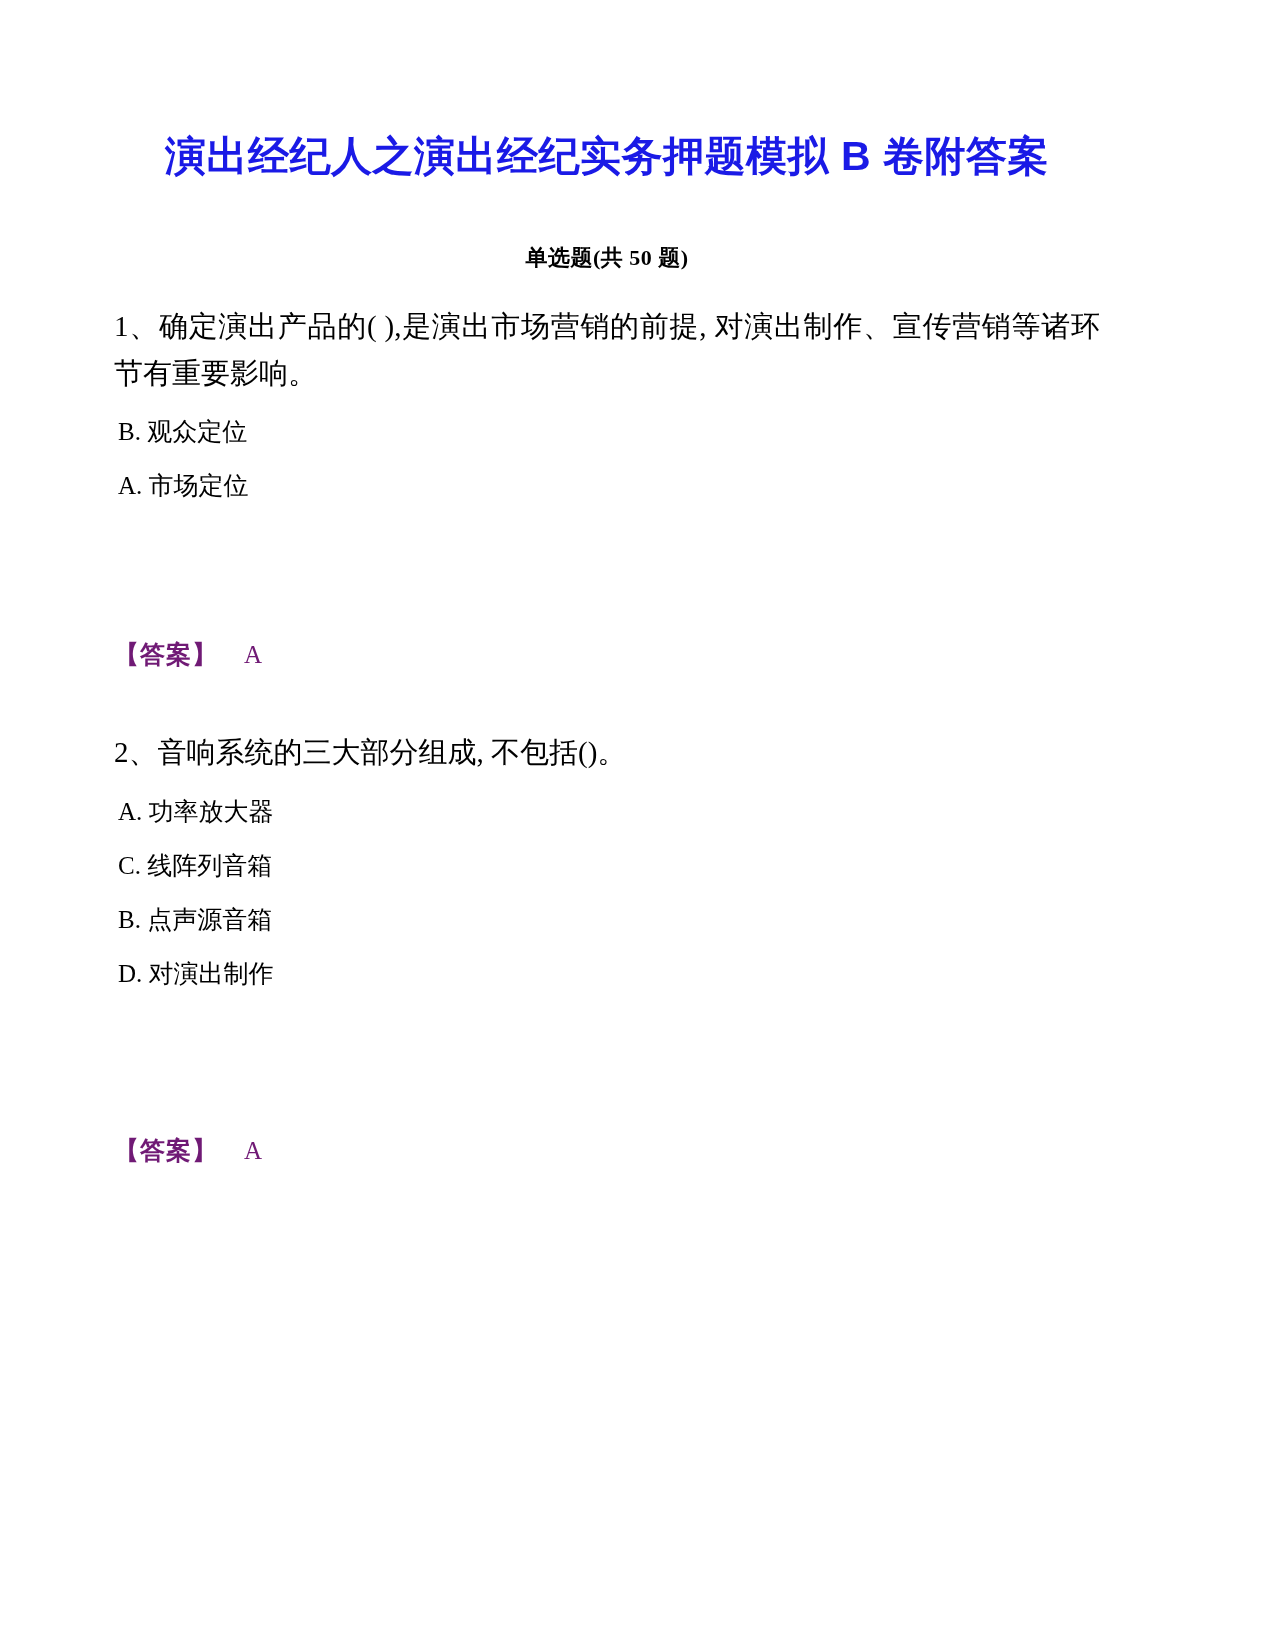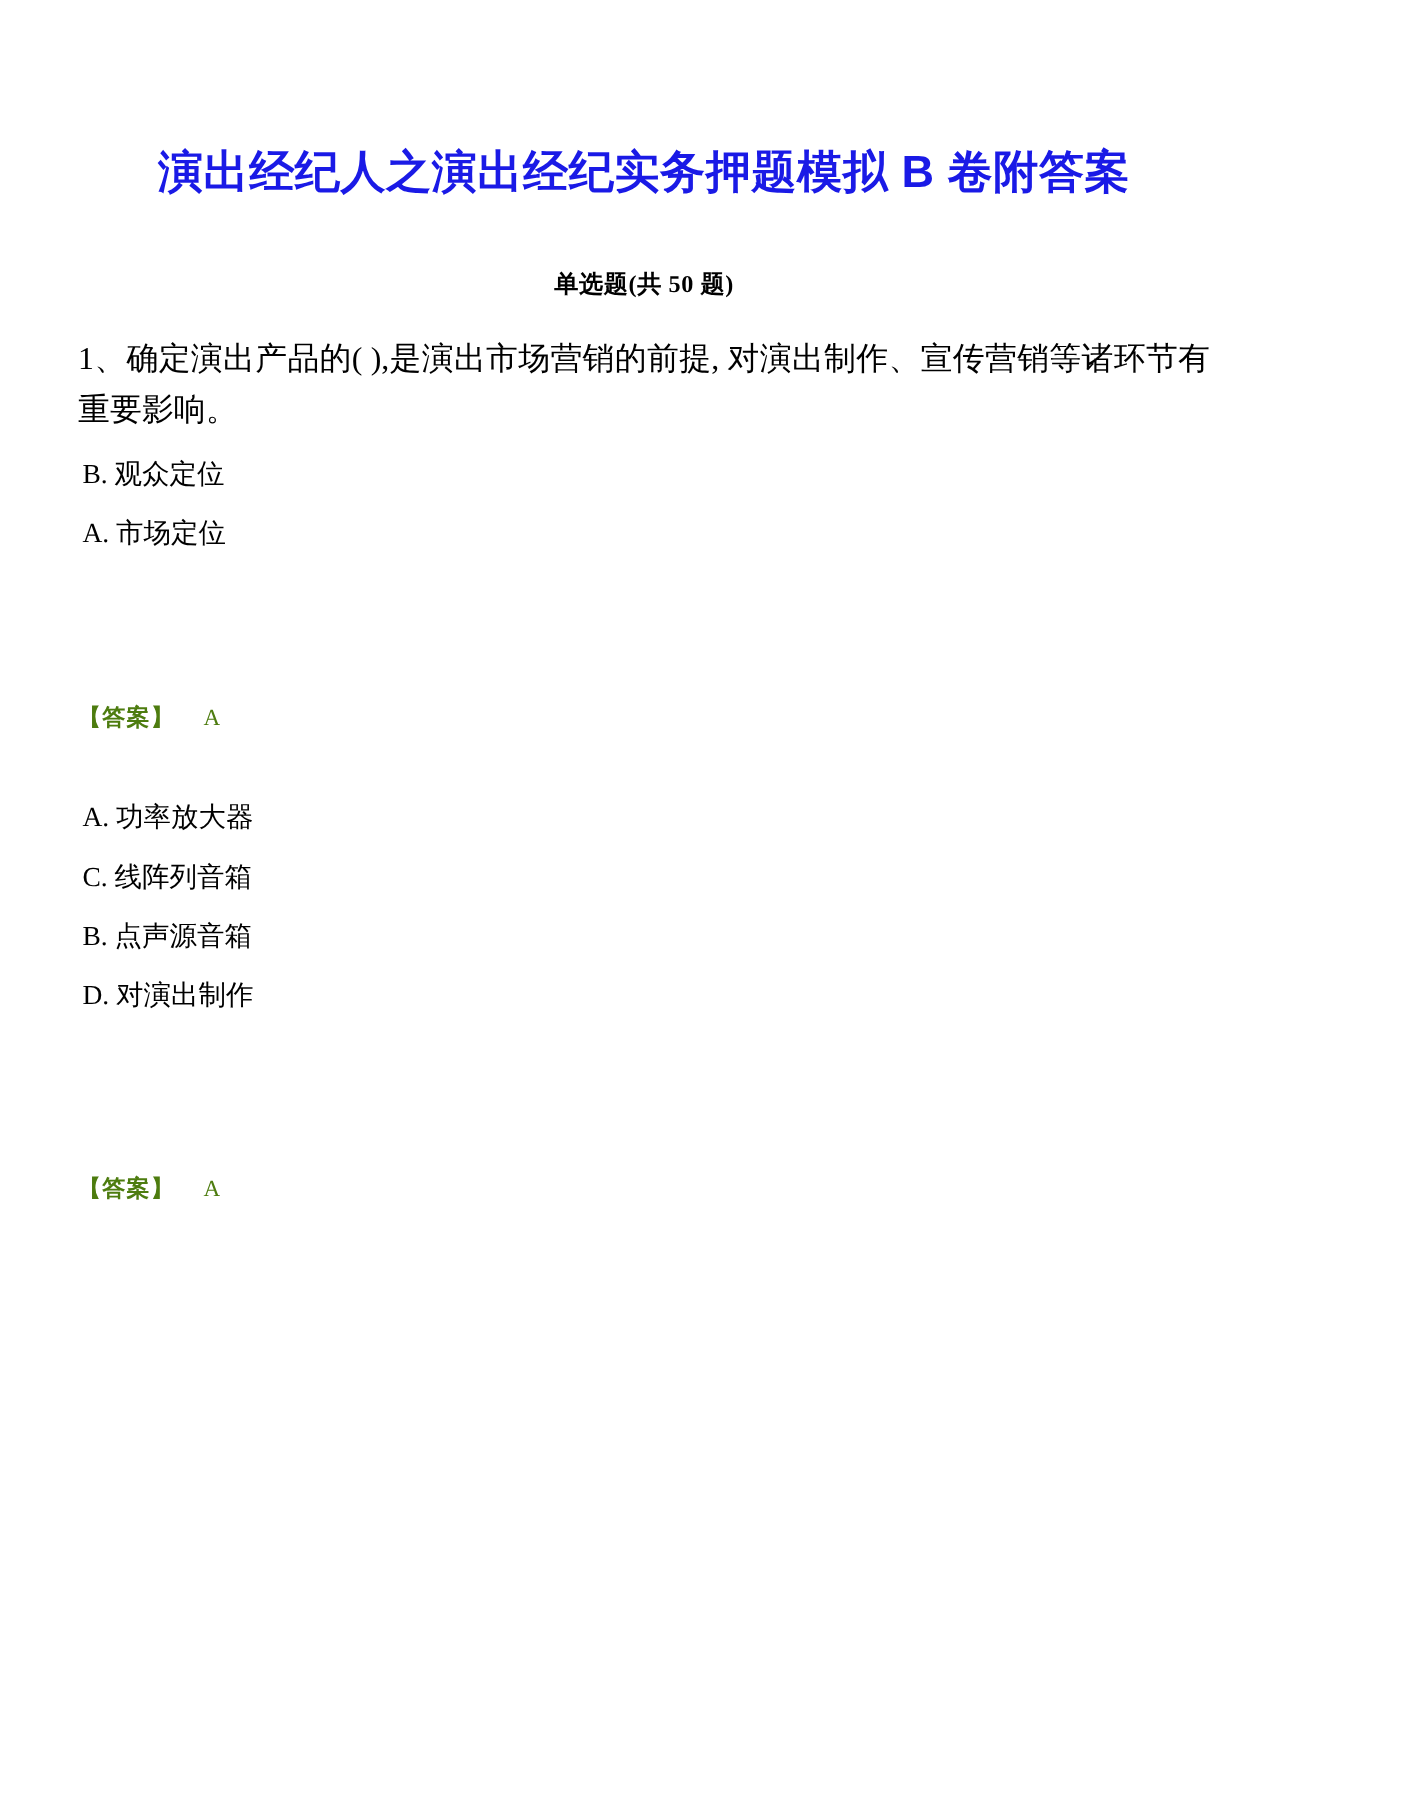--- a/index.html
+++ b/index.html
@@ -12,21 +12,21 @@
     height: 1650px;
     font-family: "Liberation Serif", "DejaVu Serif", serif;
     color: #000000;
     position: relative;
     overflow: hidden;
   }
   .page {
     width: 1275px;
     height: 1650px;
     box-sizing: border-box;
-    padding: 125px 175px 0 71px;
+    padding: 125px 175px 0 114px;
     position: relative;
   }
   .doc-title {
     color: #1a1ae6;
     font-weight: bold;
     font-size: 41px;
     line-height: 1.55;
     text-align: center;
     letter-spacing: 0.5px;
     margin: 0 0 10px 0;
@@ -48,23 +48,23 @@
   .q-option {
     font-size: 25px;
     line-height: 1.6;
     margin: 0 0 14px 0;
     padding-left: 4px;
   }
   .q-block {
     margin-bottom: 8px;
   }
   .answer-line {
-    color: #4d7c0f;
+    color: #701a75;
     font-weight: bold;
-    font-size: 21px;
+    font-size: 25px;
     margin: 0;
     letter-spacing: 1px;
   }
   .answer-line .ans-val {
     font-weight: normal;
     margin-left: 26px;
     letter-spacing: 0;
   }
   .gap-lg { height: 118px; }
   .gap-md { height: 58px; }
@@ -87,20 +87,21 @@
 
   <div class="gap-lg"></div>
 
   <p class="answer-line">
     <span>【答案】</span><span class="ans-val">A</span>
   </p>
 
   <div class="gap-md"></div>
 
   <div class="q-block">
+    <p class="q-stem">2、音响系统的三大部分组成, 不包括()。</p>
     <p class="q-option">A. 功率放大器</p>
     <p class="q-option">C. 线阵列音箱</p>
     <p class="q-option">B. 点声源音箱</p>
     <p class="q-option">D. 对演出制作</p>
   </div>
 
   <div class="gap-xl"></div>
 
   <p class="answer-line">
     <span>【答案】</span><span class="ans-val">A</span>

